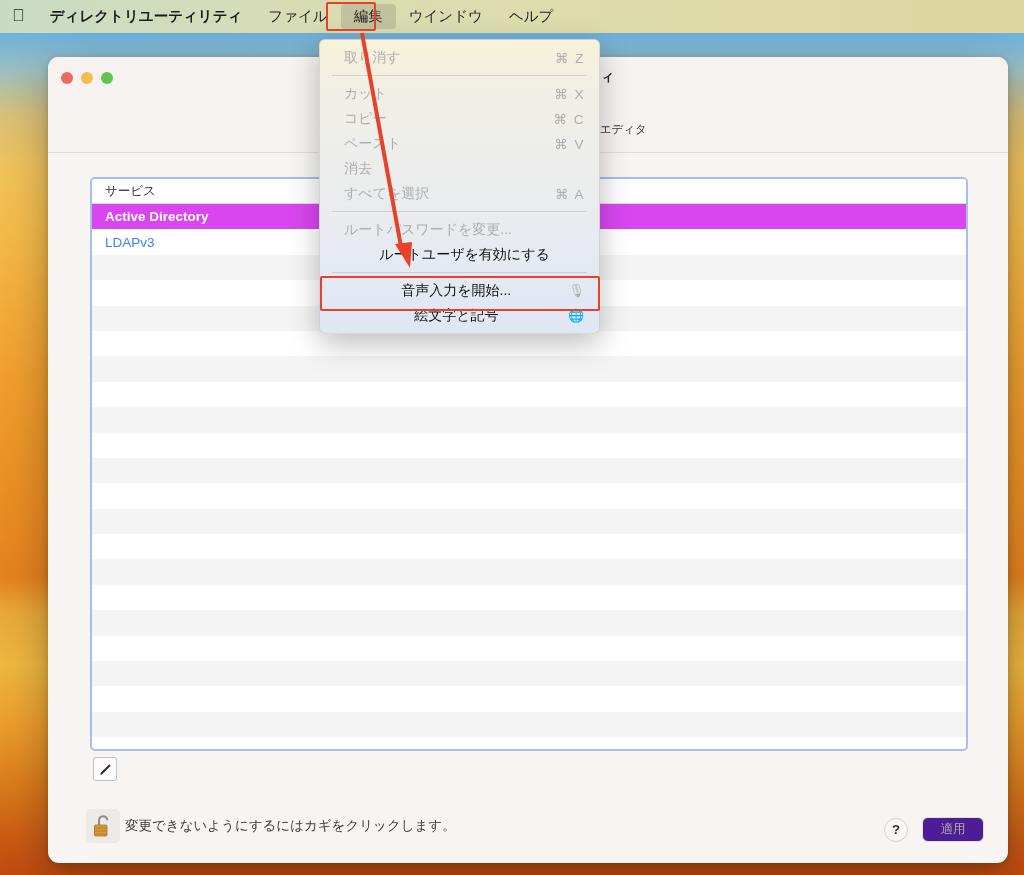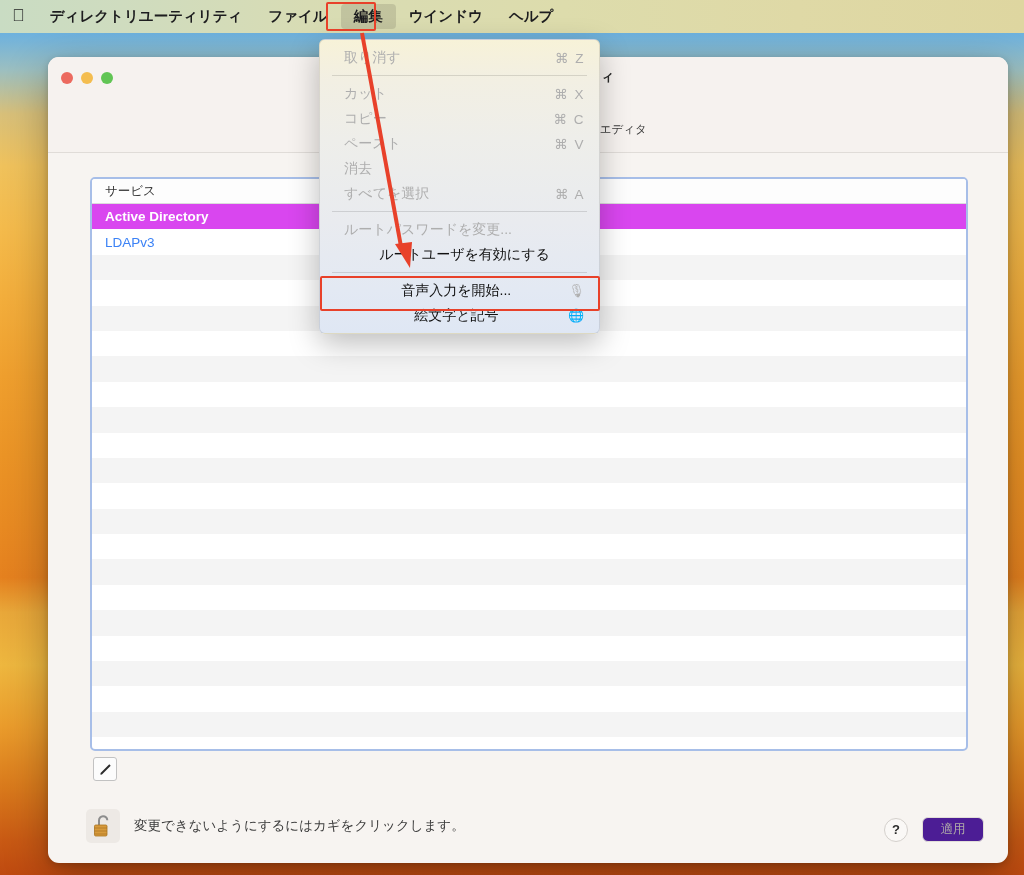--- a/index.html
+++ b/index.html
@@ -18,21 +18,21 @@
   }
 
   
   .menubar{
     position:absolute; top:0; left:0; width:1024px; height:33px;
     background:linear-gradient(90deg,#c9dcc3 0%,#cfdcbf 12%,#d8dcb4 30%,#dddcac 55%,#dfd9a6 78%,#ded6a0 100%);
     display:flex; align-items:center; padding-left:6px;
     font-size:14.5px; color:#1d1d1f; z-index:40;
   }
   .menubar .apple{ font-size:17px; padding:0 12px 2px 6px; line-height:1; }
-  .mb-item{ padding:3px 13px; font-weight:700; border-radius:4px; white-space:nowrap; }
+  .mb-item{ padding:3px 13px; font-weight:400; border-radius:4px; white-space:nowrap; }
   .mb-item.app{ font-weight:700; }
   .mb-item.active{ background:rgba(0,0,0,0.11);text-align:center; }
 
   
   .window{
     position:absolute; left:48px; top:57px; width:960px; height:806px;
     background:#f7f4f1; border-radius:11px;
     box-shadow:0 14px 44px rgba(0,0,0,0.30), 0 2px 7px rgba(0,0,0,0.18);
     overflow:hidden;
   }
@@ -72,21 +72,21 @@
   .row{ height:25.4px; display:flex; align-items:center; padding-left:13px; font-size:13.5px; color:#3b82f6; }
   .row.alt{ background:#f4f4f4; }
   .row.sel{ background:#d946ef; color:#fff; font-weight:600; }
 
   
   .pencil{
     position:absolute; left:45px; top:700px; width:24px; height:24px;
     border:1px solid #c2c2c2; border-radius:3px; background:#fcfcfc;
     display:flex; align-items:center; justify-content:center;
   }
-  .lockrow{ position:absolute; left:38px; top:752px; display:flex; align-items:center; gap:14px; }
+  .lockrow{ position:absolute; left:38px; top:752px; display:flex; align-items:center; gap:5px; }
   .lockbox{ width:34px; height:34px; border-radius:5px; background:#ede9e5;
             display:flex; align-items:center; justify-content:center; }
   .locktext{ font-size:13.5px; color:#3c3c3c; }
   .btm-right{ position:absolute; right:24px; top:760px; display:flex; align-items:center; gap:14px; }
   .helpbtn{
     width:24px; height:24px; border-radius:50%; background:#faf8f6;
     border:1px solid #d4d0cc; display:flex; align-items:center; justify-content:center;
     font-size:13px; font-weight:700; color:#2b2b2b;
   }
   .applybtn{

